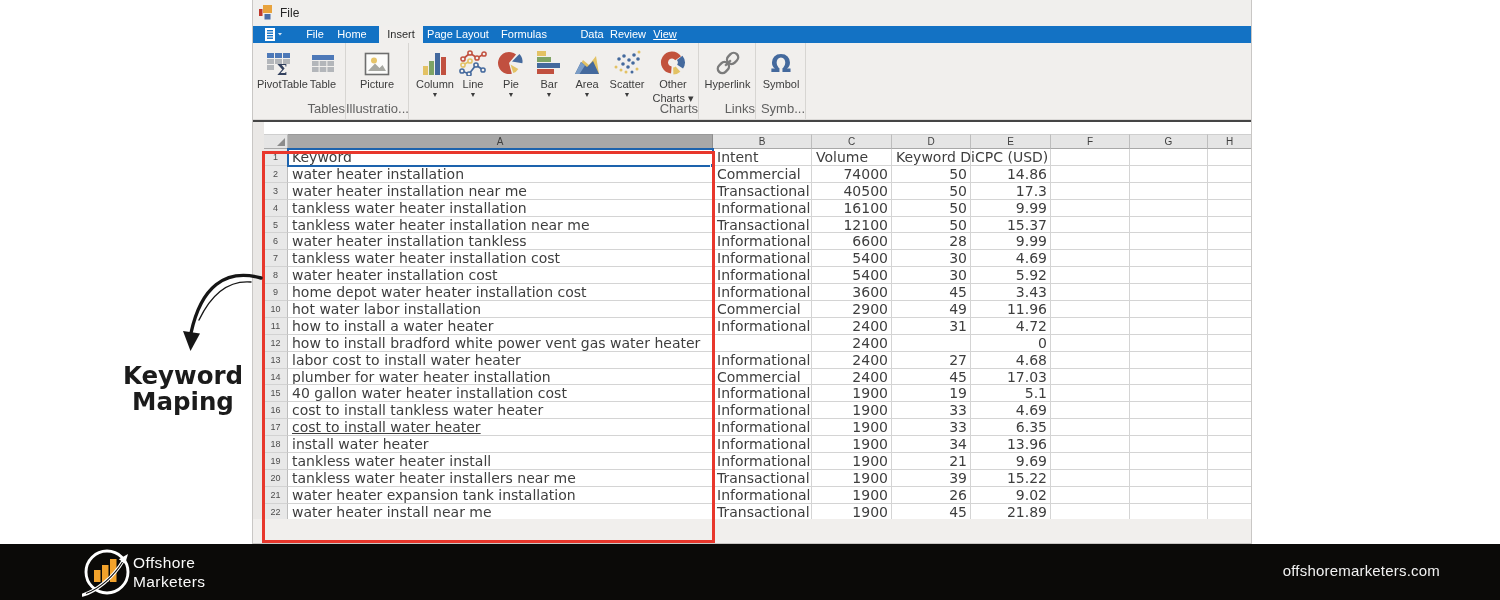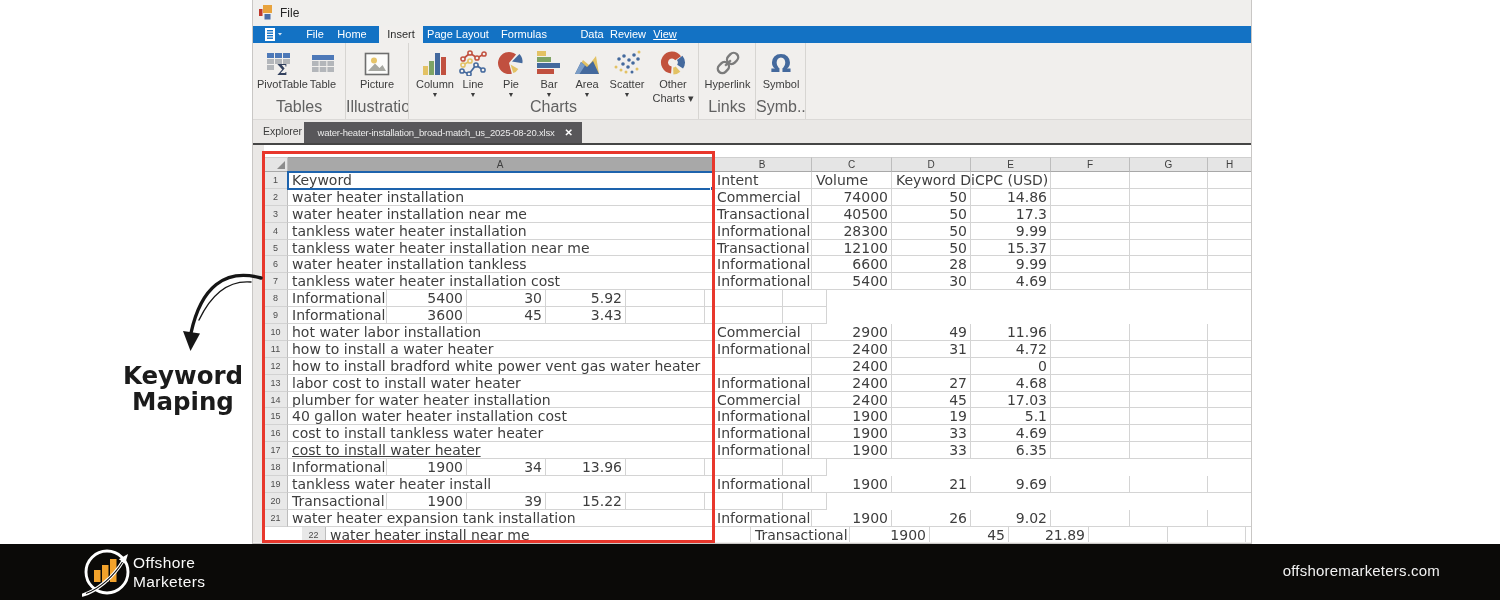--- a/index.html
+++ b/index.html
@@ -16,22 +16,22 @@
   .titlebar .win-title { position:absolute; left:27px; top:6px; font-size:12px; color:#262626; }
 
   .tabrow { position:relative; height:17px; background:#1372c4; white-space:nowrap; }
   .tabrow .menu-btn { position:absolute; left:8px; top:1px; width:26px; height:15px; }
   .ribbon-tab { position:absolute; top:0; height:17px; line-height:17px; text-align:center;
                 font-size:11px; color:#ffffff; cursor:default; }
   .ribbon-tab.active { background:#f1efed; color:#2b2b2b; }
 
   .ribbon { position:relative; height:77px; background:#f1efed; border-bottom:1px solid #dbd9d7; }
   .rgroup { position:absolute; top:0; height:76px; border-right:1px solid #d7d5d2; }
-  .rgroup .gname { position:absolute; bottom:3px; left:0; right:0; text-align:center;
-                   font-size:16px; color:#616161; white-space:nowrap; overflow:hidden; }
+  .rgroup .gname { position:absolute; bottom:3px; left:0; right:0; text-align:right;
+                   font-size:13px; color:#616161; white-space:nowrap; overflow:hidden; }
   .rbtn { position:absolute; top:3px; text-align:center; }
   .rbtn .ricon { height:30px; display:flex; align-items:flex-end; justify-content:center; }
   .rbtn .rlabel { margin-top:2px; font-size:11px; color:#3c3c3c; line-height:12px; white-space:nowrap; }
   .rbtn .rcaret { margin-top:1px; font-size:7px; color:#3c3c3c; line-height:7px; }
 
   .sheettabs { position:relative; height:23px; background:#eae8e6; }
   .explorer-label { position:absolute; left:10px; top:5px; font-size:10.5px; color:#3d3d3d; }
   .file-tab { position:absolute; left:51px; top:2px; width:278px; height:21px; background:#58575a;
               color:#ebebeb; font-size:9.5px; letter-spacing:-0.2px; line-height:21px;
               text-align:center; white-space:nowrap; overflow:hidden; }
@@ -291,27 +291,20 @@
             <svg width="26" height="26" viewBox="0 0 26 26">
               <text x="13" y="22" font-family="DejaVu Sans, sans-serif" font-size="24" font-weight="bold" fill="#44699d" text-anchor="middle">Ω</text>
             </svg>
           </div>
           <div class="rlabel">Symbol</div>
         </div>
         <div class="gname">Symb...</div>
       </div>
     </div>
 
-    <div class="sheettabs">
-      <span class="explorer-label">Explorer</span>
-      <div class="file-tab">
-        <span style="display:inline-block; padding-right:14px;">water-heater-installation_broad-match_us_2025-08-20.xlsx</span>
-        <span class="close-x">✕</span>
-      </div>
-    </div>
     <div class="darkline"></div>
 
     <div class="gridwrap">
       <div class="gridarea">
         <div class="sheet" id="sheet">
             <div class="hdr-row">
               <div class="corner-cell" style="width: 24px;">
                 <div class="corner-tri"></div>
               </div>
               <div class="hdr-cell sel" style="width: 425px;">A</div>
@@ -353,21 +346,21 @@
               <div class="cell ar" style="width: 79px;">50</div>
               <div class="cell ar" style="width: 80px;">17.3</div>
               <div class="cell al" style="width: 79px;"></div>
               <div class="cell al" style="width: 78px;"></div>
               <div class="cell al" style="width: 44px;"></div>
             </div>
             <div class="grid-row" style="height: 16.9px;">
               <div class="rownum" style="width: 24px;">4</div>
               <div class="cell al" style="width: 425px;">tankless water heater installation</div>
               <div class="cell al" style="width: 99px;">Informational</div>
-              <div class="cell ar" style="width: 80px;">28300</div>
+              <div class="cell ar" style="width: 80px;">16100</div>
               <div class="cell ar" style="width: 79px;">50</div>
               <div class="cell ar" style="width: 80px;">9.99</div>
               <div class="cell al" style="width: 79px;"></div>
               <div class="cell al" style="width: 78px;"></div>
               <div class="cell al" style="width: 44px;"></div>
             </div>
             <div class="grid-row" style="height: 16.9px;">
               <div class="rownum" style="width: 24px;">5</div>
               <div class="cell al" style="width: 425px;">tankless water heater installation near me</div>
               <div class="cell al" style="width: 99px;">Transactional</div>
@@ -395,30 +388,32 @@
               <div class="cell al" style="width: 99px;">Informational</div>
               <div class="cell ar" style="width: 80px;">5400</div>
               <div class="cell ar" style="width: 79px;">30</div>
               <div class="cell ar" style="width: 80px;">4.69</div>
               <div class="cell al" style="width: 79px;"></div>
               <div class="cell al" style="width: 78px;"></div>
               <div class="cell al" style="width: 44px;"></div>
             </div>
             <div class="grid-row" style="height: 16.9px;">
               <div class="rownum" style="width: 24px;">8</div>
+              <div class="cell al" style="width: 425px;">water heater installation cost</div>
               <div class="cell al" style="width: 99px;">Informational</div>
               <div class="cell ar" style="width: 80px;">5400</div>
               <div class="cell ar" style="width: 79px;">30</div>
               <div class="cell ar" style="width: 80px;">5.92</div>
               <div class="cell al" style="width: 79px;"></div>
               <div class="cell al" style="width: 78px;"></div>
               <div class="cell al" style="width: 44px;"></div>
             </div>
             <div class="grid-row" style="height: 16.9px;">
               <div class="rownum" style="width: 24px;">9</div>
+              <div class="cell al" style="width: 425px;">home depot water heater installation cost</div>
               <div class="cell al" style="width: 99px;">Informational</div>
               <div class="cell ar" style="width: 80px;">3600</div>
               <div class="cell ar" style="width: 79px;">45</div>
               <div class="cell ar" style="width: 80px;">3.43</div>
               <div class="cell al" style="width: 79px;"></div>
               <div class="cell al" style="width: 78px;"></div>
               <div class="cell al" style="width: 44px;"></div>
             </div>
             <div class="grid-row" style="height: 16.9px;">
               <div class="rownum" style="width: 24px;">10</div>
@@ -503,20 +498,21 @@
               <div class="cell al" style="width: 99px;">Informational</div>
               <div class="cell ar" style="width: 80px;">1900</div>
               <div class="cell ar" style="width: 79px;">33</div>
               <div class="cell ar" style="width: 80px;">6.35</div>
               <div class="cell al" style="width: 79px;"></div>
               <div class="cell al" style="width: 78px;"></div>
               <div class="cell al" style="width: 44px;"></div>
             </div>
             <div class="grid-row" style="height: 16.9px;">
               <div class="rownum" style="width: 24px;">18</div>
+              <div class="cell al" style="width: 425px;">install water heater</div>
               <div class="cell al" style="width: 99px;">Informational</div>
               <div class="cell ar" style="width: 80px;">1900</div>
               <div class="cell ar" style="width: 79px;">34</div>
               <div class="cell ar" style="width: 80px;">13.96</div>
               <div class="cell al" style="width: 79px;"></div>
               <div class="cell al" style="width: 78px;"></div>
               <div class="cell al" style="width: 44px;"></div>
             </div>
             <div class="grid-row" style="height: 16.9px;">
               <div class="rownum" style="width: 24px;">19</div>
@@ -524,41 +520,42 @@
               <div class="cell al" style="width: 99px;">Informational</div>
               <div class="cell ar" style="width: 80px;">1900</div>
               <div class="cell ar" style="width: 79px;">21</div>
               <div class="cell ar" style="width: 80px;">9.69</div>
               <div class="cell al" style="width: 79px;"></div>
               <div class="cell al" style="width: 78px;"></div>
               <div class="cell al" style="width: 44px;"></div>
             </div>
             <div class="grid-row" style="height: 16.9px;">
               <div class="rownum" style="width: 24px;">20</div>
+              <div class="cell al" style="width: 425px;">tankless water heater installers near me</div>
               <div class="cell al" style="width: 99px;">Transactional</div>
               <div class="cell ar" style="width: 80px;">1900</div>
               <div class="cell ar" style="width: 79px;">39</div>
               <div class="cell ar" style="width: 80px;">15.22</div>
               <div class="cell al" style="width: 79px;"></div>
               <div class="cell al" style="width: 78px;"></div>
               <div class="cell al" style="width: 44px;"></div>
             </div>
             <div class="grid-row" style="height: 16.9px;">
               <div class="rownum" style="width: 24px;">21</div>
               <div class="cell al" style="width: 425px;">water heater expansion tank installation</div>
               <div class="cell al" style="width: 99px;">Informational</div>
               <div class="cell ar" style="width: 80px;">1900</div>
               <div class="cell ar" style="width: 79px;">26</div>
               <div class="cell ar" style="width: 80px;">9.02</div>
               <div class="cell al" style="width: 79px;"></div>
               <div class="cell al" style="width: 78px;"></div>
               <div class="cell al" style="width: 44px;"></div>
             </div>
             <div class="grid-row" style="height: 16.9px;">
-              <div class="rownum" style="width: 24px; margin-left: 38px;">22</div>
+              <div class="rownum" style="width: 24px;">22</div>
               <div class="cell al" style="width: 425px;">water heater install near me</div>
               <div class="cell al" style="width: 99px;">Transactional</div>
               <div class="cell ar" style="width: 80px;">1900</div>
               <div class="cell ar" style="width: 79px;">45</div>
               <div class="cell ar" style="width: 80px;">21.89</div>
               <div class="cell al" style="width: 79px;"></div>
               <div class="cell al" style="width: 78px;"></div>
               <div class="cell al" style="width: 44px;"></div>
             </div>
           </div>

